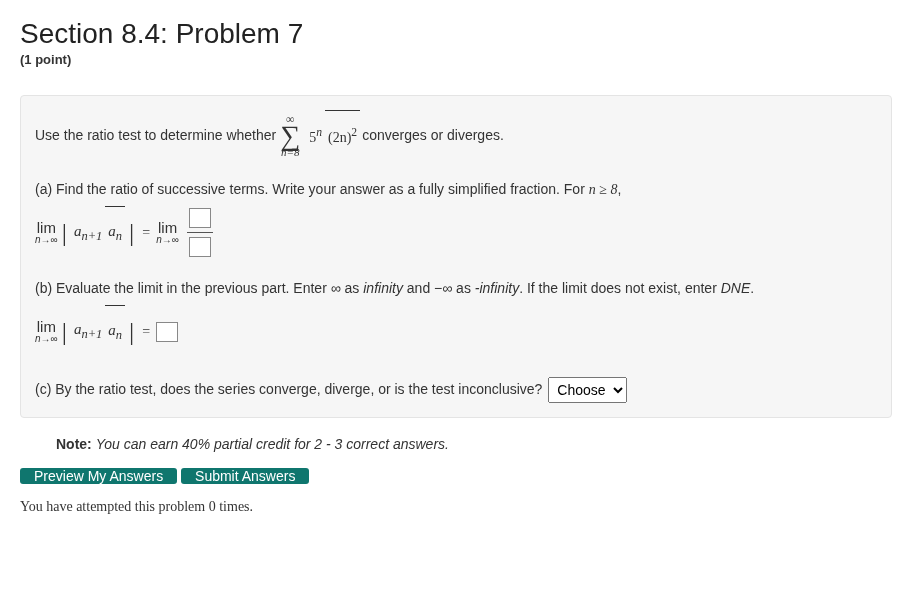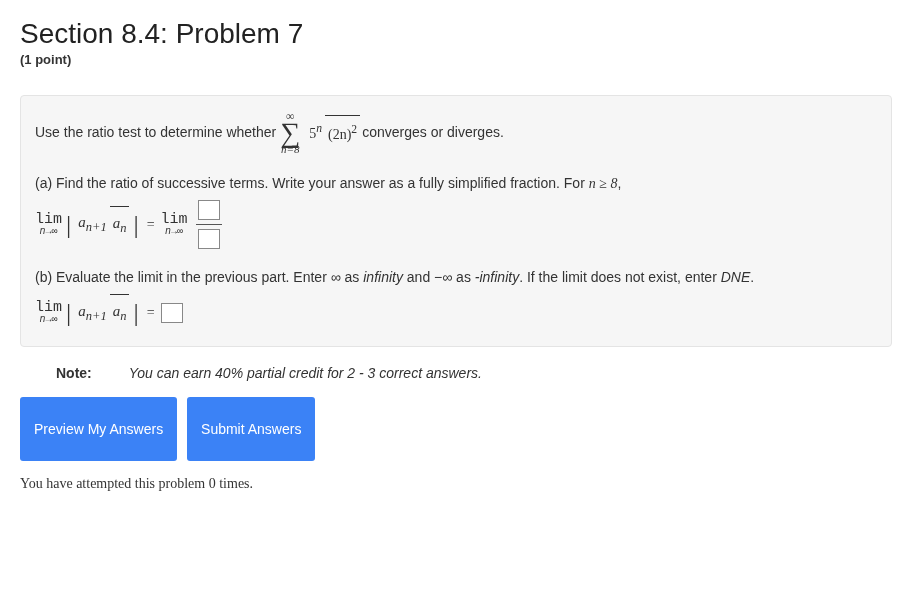--- a/index.html
+++ b/index.html
@@ -50,27 +50,27 @@
     display: inline-flex;
     flex-direction: row;
     align-items: center;
     font-family: "Cambria Math", "Times New Roman", serif;
     font-size: 14px;
     line-height: 1.1;
     vertical-align: middle;
     margin: 0 2px;
   }
   .frac .num { padding: 0 3px; }
-  .frac .den { border-top: 1px solid #333; padding: 8px 3px; }
+  .frac .den { border-top: 1px solid #333; padding: 16px 3px; }
   .frac.small { font-size: 15px; text-align: center; }
   .lim-block {
     display: inline-flex;
     flex-direction: column;
     align-items: center;
-    font-family: Liberation Mono, monospace;
+    font-family: Liberation Sans, sans-serif;
     line-height: 1;
     margin-right: 2px;
   }
   .lim-block .limw { font-size: 15px; }
   .lim-block .sub { font-size: 10px; font-style: italic; }
   .abs-wrap {
     display: inline-flex;
     align-items: center;
     font-family: "Cambria Math", "Times New Roman", serif;
   }
@@ -104,29 +104,28 @@
   select.choose {
     font-size: 14px;
     padding: 2px 4px;
     margin-left: 6px;
     height: 26px;
   }
   .note {
     margin: 14px 0 16px 0;
   }
   .note b { font-weight: bold; padding-left: 36px; }
-  .note i { font-style: italic; margin-left: 33px; }
+  .note i { font-style: italic; }
   .btn {
-    background: #3b82f6;
+    background: #0f766e;
     color: #fff;
     border: none;
-    padding: 24px 14px;
+    padding: 0 14px;
     font-size: 14px;
     border-radius: 3px;
-    margin-right: 6px;
     cursor: pointer;
   }
   .attempts {
     margin-top: 12px;
     line-height: 1.5;
     font-family: Liberation Serif, serif;
   }
   .serif-i { font-style: italic; font-family: "Cambria Math","Times New Roman",serif; }
   .part-row {
     display: flex;
@@ -204,20 +203,26 @@
           <span class="num serif-i"><span>a</span><sub>n+1</sub></span>
           <span class="den serif-i"><span>a</span><sub>n</sub></span>
         </span>
         <span class="abs-bar">|</span>
       </span>
       <span class="eq">=</span>
       <input class="input-small" style="">
     </div>
   </div>
 
+  <div class="line" style="display:flex;align-items:center;flex-wrap:wrap;">
+    <span>(c) By the ratio test, does the series converge, diverge, or is the test inconclusive?</span>
+    <select class="choose">
+      <option>Choose</option>
+    </select>
+  </div>
 
 </div>
 
 <div class="note">
   <b>Note:</b>
   <i>You can earn 40% partial credit for 2 - 3 correct answers.</i>
 </div>
 
 <div>
   <button class="btn">Preview My Answers</button>

